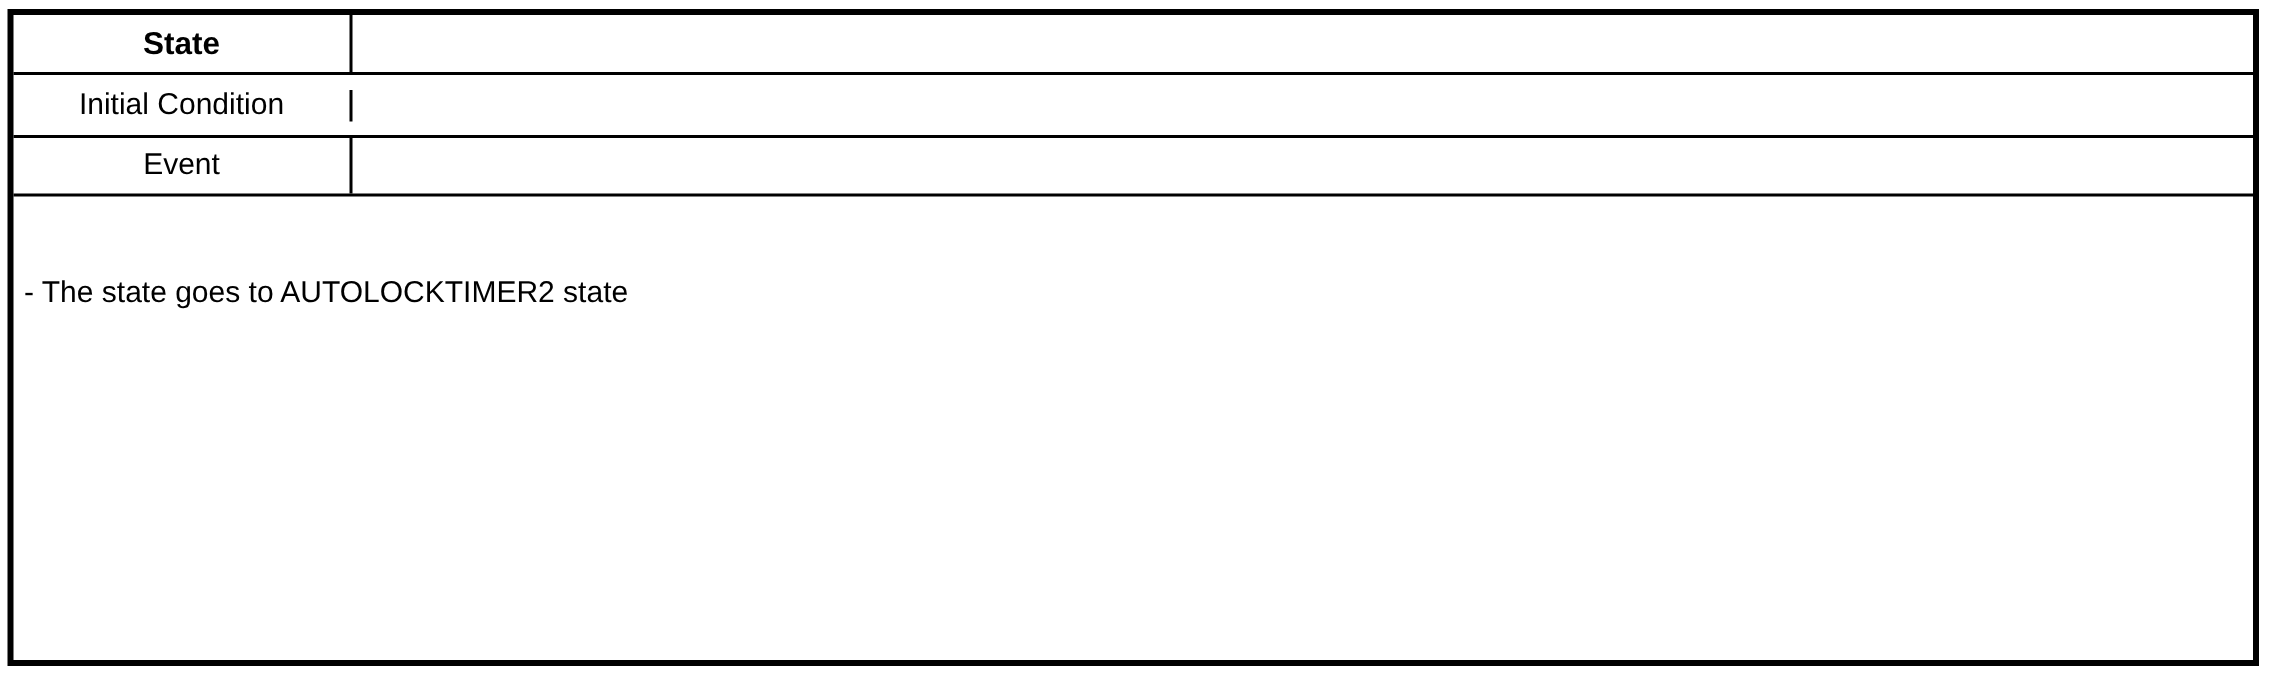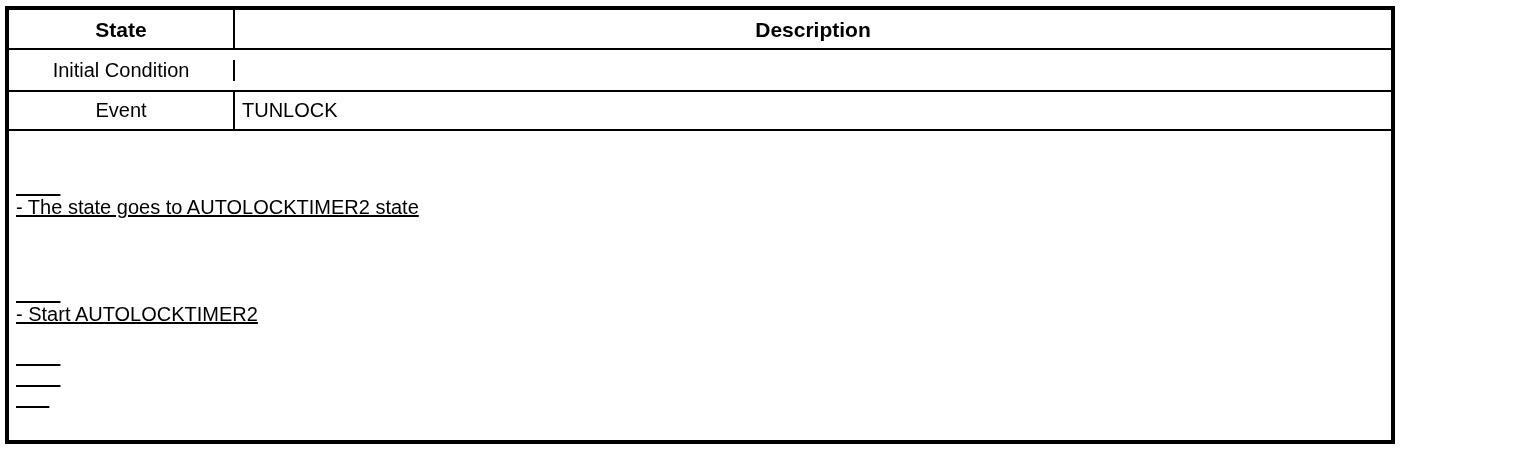--- a/index.html
+++ b/index.html
@@ -15,21 +15,21 @@
   .sheet {
     position: relative;
     width: 1520px;
     height: 452px;
     background: #ffffff;
   }
   .tbl {
     position: absolute;
     left: 5px;
     top: 6px;
-    width: 1390px;
+    width: 1501px;
     height: 438px;
     border: 4px solid #000000;
     box-sizing: border-box;
     display: flex;
     flex-direction: column;
     background: #ffffff;
   }
   .row {
     display: flex;
     flex-direction: row;
@@ -68,54 +68,50 @@
     font-size: 21px;
     justify-content: center;
     padding-left: 0;
   }
   .top-align {
     align-items: flex-start;
     padding-top: 13px;
   }
   .desc-col.multiline {
     display: block;
-    padding-top: 24px;
-    text-decoration: underline;
+    padding-top: 12px;
   }
   .action-line {
     line-height: 21px;
     margin-bottom: 44px;
   }
   .action-line:last-child {
     margin-bottom: 0;
   }
 </style>
 </head>
 <body>
 
 <div class="sheet">
   <div class="tbl">
 
     <div class="row row-header">
       <div class="cell state-col header-cell">State</div>
-      <div class="cell desc-col header-cell">Description</div>
     </div>
 
     <div class="row row-initial">
       <div class="cell state-col">Initial Condition</div>
     </div>
 
     <div class="row row-event">
       <div class="cell state-col">Event</div>
-      <div class="cell desc-col">TUNLOCK</div>
     </div>
 
     <div class="row row-action">
       <div class="cell desc-col multiline">
         <div class="action-line">- The state goes to AUTOLOCKTIMER2 state</div>
-        <div class="action-line">- Start AUTOLOCKTIMER2</div>
         
         
       </div>
     </div>
 
   </div>
 </div>
 
 </body></html>

